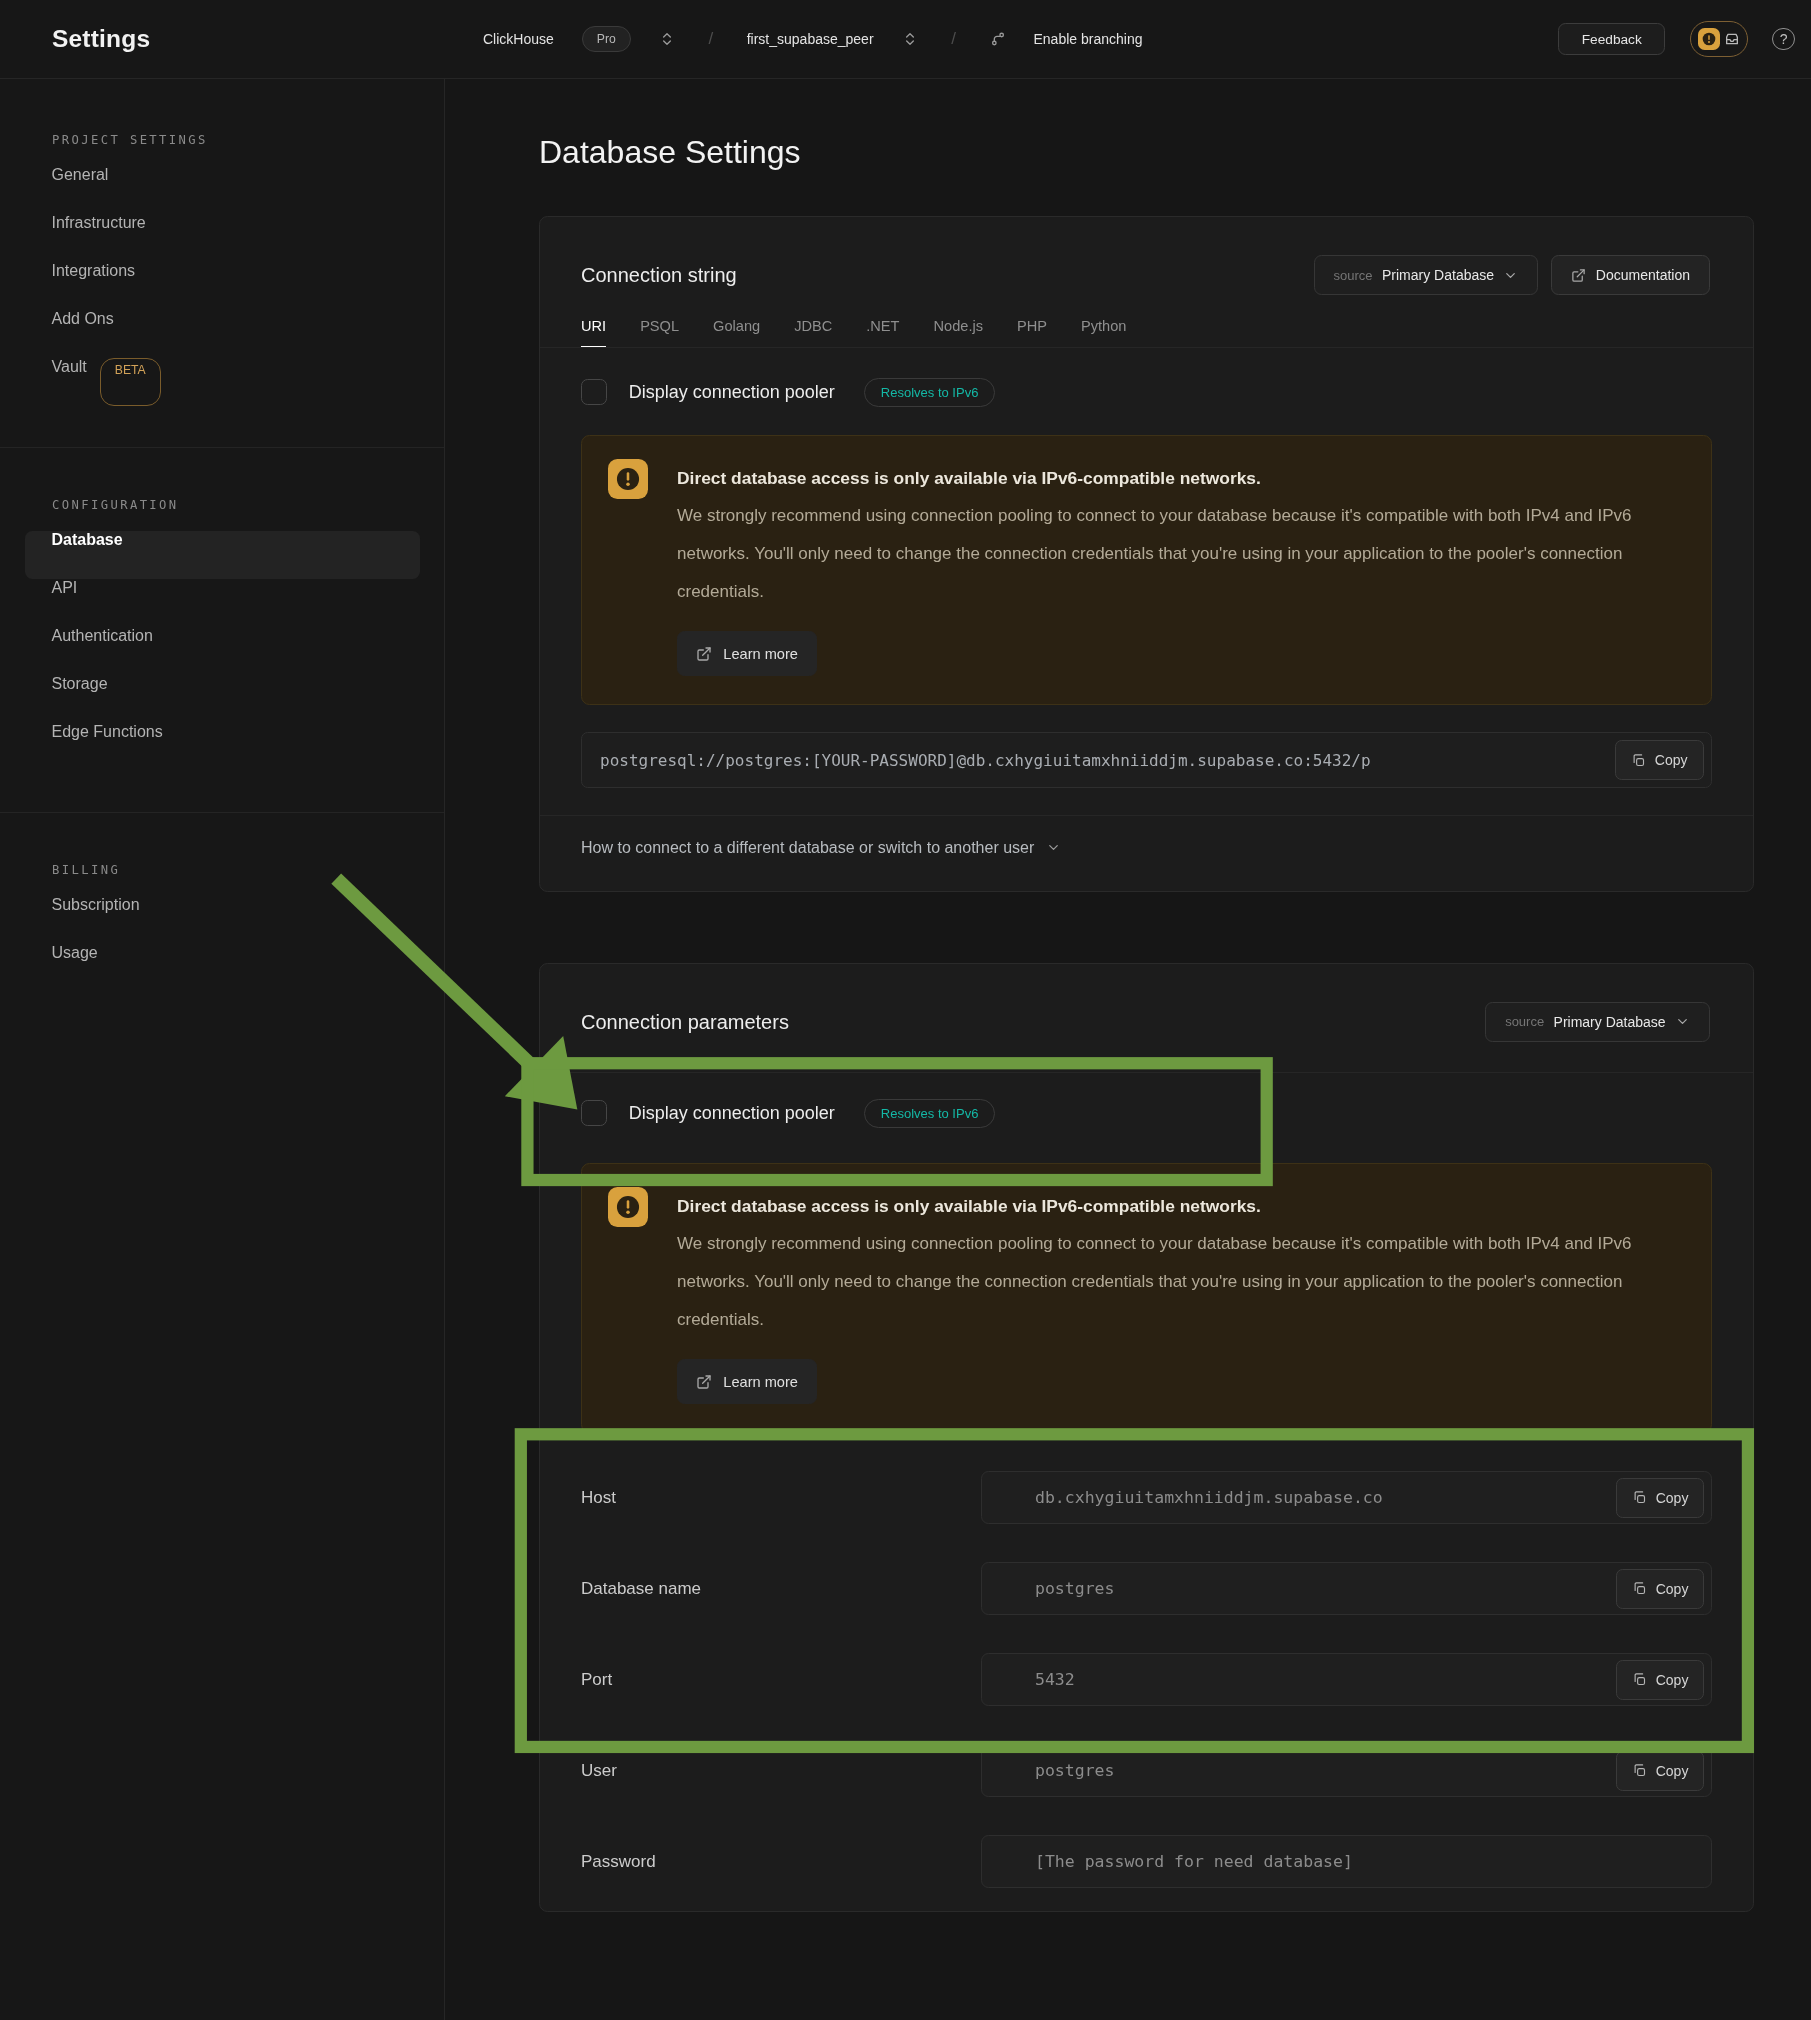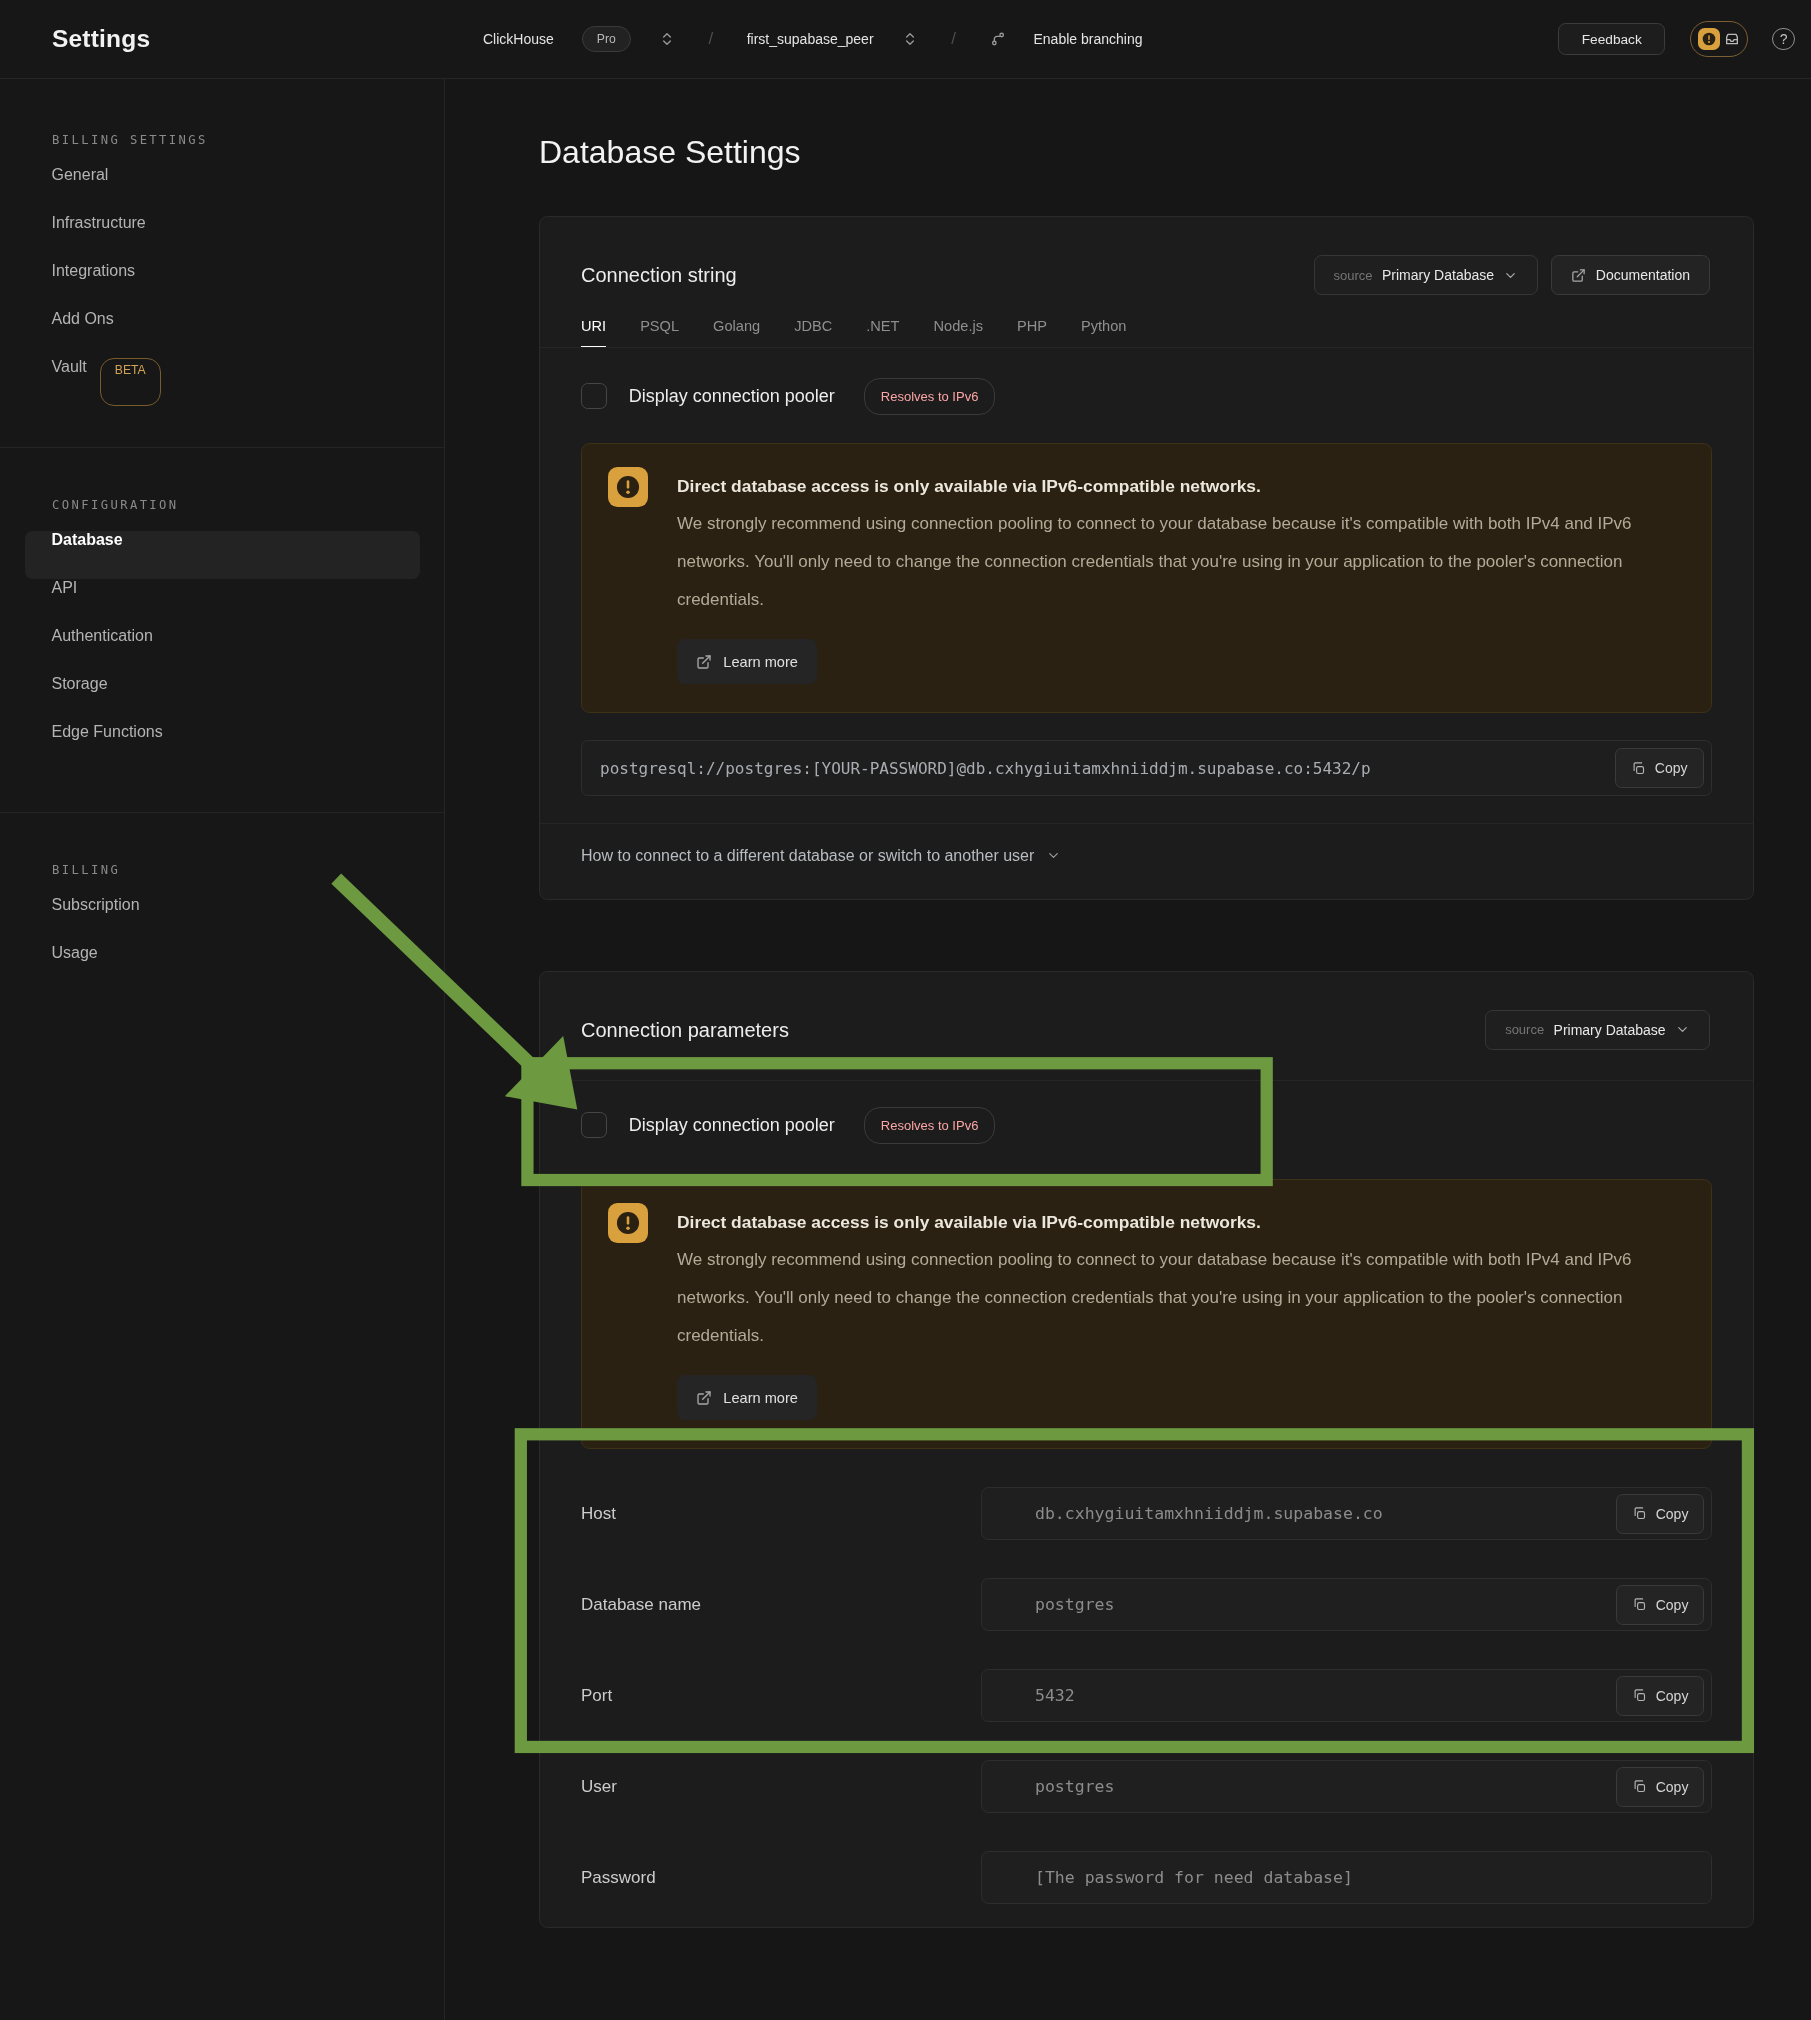--- a/index.html
+++ b/index.html
@@ -48,21 +48,21 @@
 
   .tabs { display:flex; gap:34px; padding:0 41px; margin-top:22.6px; border-bottom:0.9px solid #262626; }
   .tab { font-size:14.6px; color:#8f8f8f; padding-bottom:13px; cursor:pointer; position:relative; }
   .tab.active { color:#fff; }
   .tab.active:after { content:""; position:absolute; left:0; right:0; bottom:-0.9px; height:1.9px; background:#fff; }
 
   .card-body { padding:0 41px; }
   .pooler-row { display:flex; align-items:center; margin-top:30px; }
   .checkbox { width:26px; height:26px; border:1.4px solid #464646; border-radius:6.6px; background:#1d1d1d; flex:none; cursor:pointer; }
   .pooler-label { font-size:18px; color:#ededed; margin-left:21.7px; }
-  .badge-pill { margin-left:29px; border:0.9px solid #3a3a3a; border-radius:16px; height:37px; display:flex; align-items:center; padding:0 16px; font-size:13px; color:#fca5a5; }
+  .badge-pill { margin-left:29px; border:0.9px solid #3a3a3a; border-radius:16px; height:29px; display:flex; align-items:center; padding:0 16px; font-size:13px; color:#14b8a6; }
 
   .warn { margin-top:28px; background:#2a2112; border:0.9px solid #3d3116; border-radius:8.5px; padding:23.5px 26px 28px; display:flex; }
   .warn-icon { width:40px; height:40px; background:#d9a13d; border-radius:9.4px; flex:none; display:flex; align-items:center; justify-content:center; }
   .warn-icon svg { width:28px; height:28px; }
   .warn-content { margin-left:29px; }
   .warn-title { font-size:17.4px; font-weight:600; color:#ece7dc; line-height:38px; }
   .warn-body { font-size:17px; color:#b3aa97; line-height:38px; max-width:1015px; }
   .btn-learn { margin-top:20px; display:inline-flex; align-items:center; gap:11.3px; height:45px; padding:0 18px; background:#252525; border:0.9px solid #252525; border-radius:7.5px; font-size:14.6px; color:#e0e0e0; cursor:pointer; }
   .btn-learn svg { width:16px; height:16px; color:#a8a8a8; }
 
@@ -138,21 +138,21 @@
           </svg>
       </span>
     </div>
     <div class="help-circle">?</div>
   </div>
 </div>
 
 <div class="shell">
 
   <div class="sidebar">
-    <div class="section-title first">BILLING SETTINGS</div>
+    <div class="section-title first">PROJECT SETTINGS</div>
     <div class="nav-group">
       <div class="nav-item">
           <span>General</span>
         </div>
       <div class="nav-item">
           <span>Infrastructure</span>
         </div>
       <div class="nav-item">
           <span>Integrations</span>
         </div>

